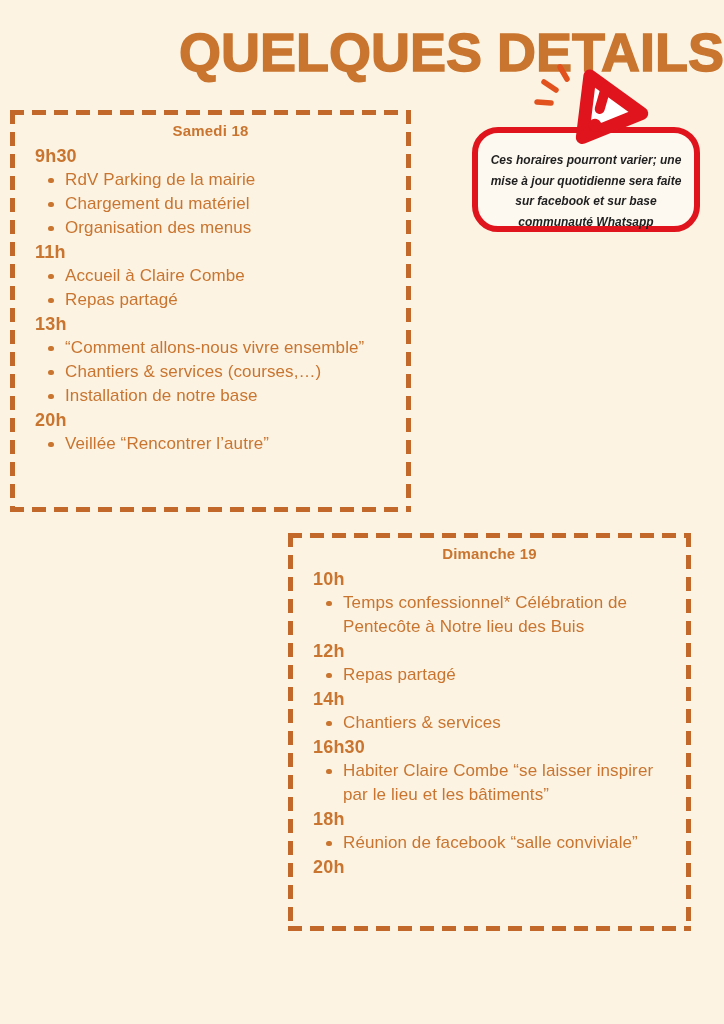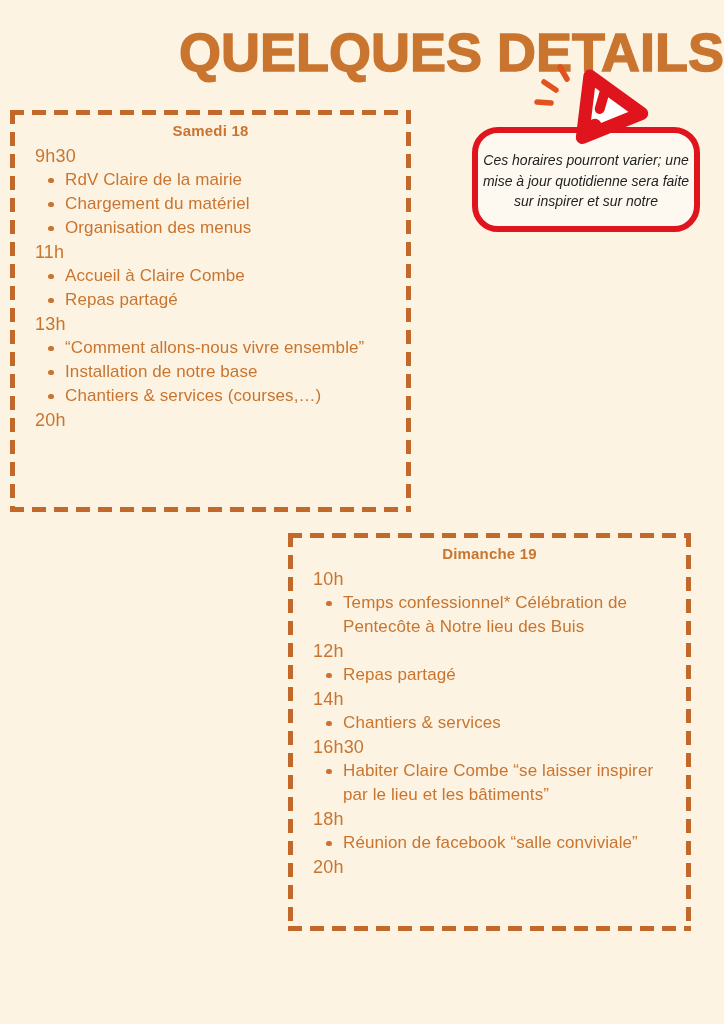--- a/index.html
+++ b/index.html
@@ -44,21 +44,21 @@
     background-repeat:no-repeat;
   }
   .card-samedi{left:10px;top:110px;width:401px;height:402px;}
   .card-dimanche{left:288px;top:533px;width:403px;height:398px;}
   .day-title{
     font-size:15px;line-height:24px;font-weight:bold;
     text-align:center;
     margin:0 -12px 1px -25px;
     letter-spacing:0.2px;
   }
-  .time{font-size:18px;line-height:24px;font-weight:normal;letter-spacing:0.2px;}
+  .time{font-size:18px;line-height:24px;font-weight:bold;letter-spacing:0.2px;}
   ul.items{list-style:none;}
   ul.items li{
     position:relative;
     padding-left:30px;
     font-size:17px;
     line-height:24px;
     letter-spacing:0.1px;
   }
   ul.items li::before{
     content:"";
@@ -77,69 +77,74 @@
     position:absolute;
     left:472px;top:127px;width:228px;height:105px;
     background:var(--notice-bg);
     border:6px solid var(--alert-red);
     border-radius:26px;
     padding-top:17px;
     text-align:center;
     z-index:1;
   }
   .notice .line{
-    font-size:14px;
+    font-size:12px;
     line-height:20.5px;
     font-style:italic;
     color:var(--notice-ink);
     white-space:nowrap;
+    font-weight:bold;
   }
   .warning-icon-wrap{
     position:absolute;
     left:527px;top:46px;width:132px;height:118px;
     z-index:2;
   }
   .warning-icon-wrap svg{width:100%;height:100%;display:block;}
 </style>
 </head>
 <body>
 
 <h1 class="page-title">QUELQUES DETAILS</h1>
 
 <section class="card card-samedi">
   <h2 class="day-title">Samedi 18</h2>
 
   <div class="time">9h30</div>
   <ul class="items">
-    <li>RdV Claire de la mairie</li>
+    <li>RdV Parking de la mairie</li>
     <li>Chargement du matériel</li>
     <li>Organisation des menus</li>
   </ul>
 
   <div class="time">11h</div>
   <ul class="items">
     <li>Accueil à Claire Combe</li>
     <li>Repas partagé</li>
   </ul>
 
   <div class="time">13h</div>
   <ul class="items">
     <li>“Comment allons-nous vivre ensemble”</li>
+    <li>Chantiers &amp; services (courses,…)</li>
     <li>Installation de notre base</li>
-    <li>Chantiers &amp; services (courses,…)</li>
   </ul>
 
   <div class="time">20h</div>
+  <ul class="items">
+    <li>Veillée “Rencontrer l’autre”</li>
+  </ul>
 
 </section>
 
 <aside class="notice">
   <div class="line">Ces horaires pourront varier; une</div>
   <div class="line">mise à jour quotidienne sera faite</div>
-  <div class="line">sur inspirer et sur notre</div>
+  <div class="line">sur facebook et sur base</div>
+  <div class="line">communauté Whatsapp</div>
 </aside>
 
 <div class="warning-icon-wrap">
   <svg viewBox="0 0 132 118" xmlns="http://www.w3.org/2000/svg">
 
     <g stroke="#E2521F" stroke-width="5.5" stroke-linecap="round">
       <line x1="10" y1="56" x2="24" y2="57"></line>
       <line x1="17" y1="36" x2="29" y2="44"></line>
       <line x1="33" y1="21" x2="40" y2="33"></line>
     </g>

